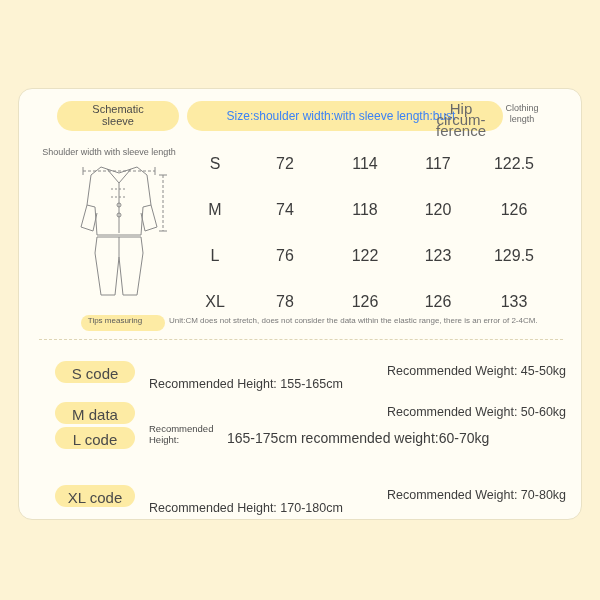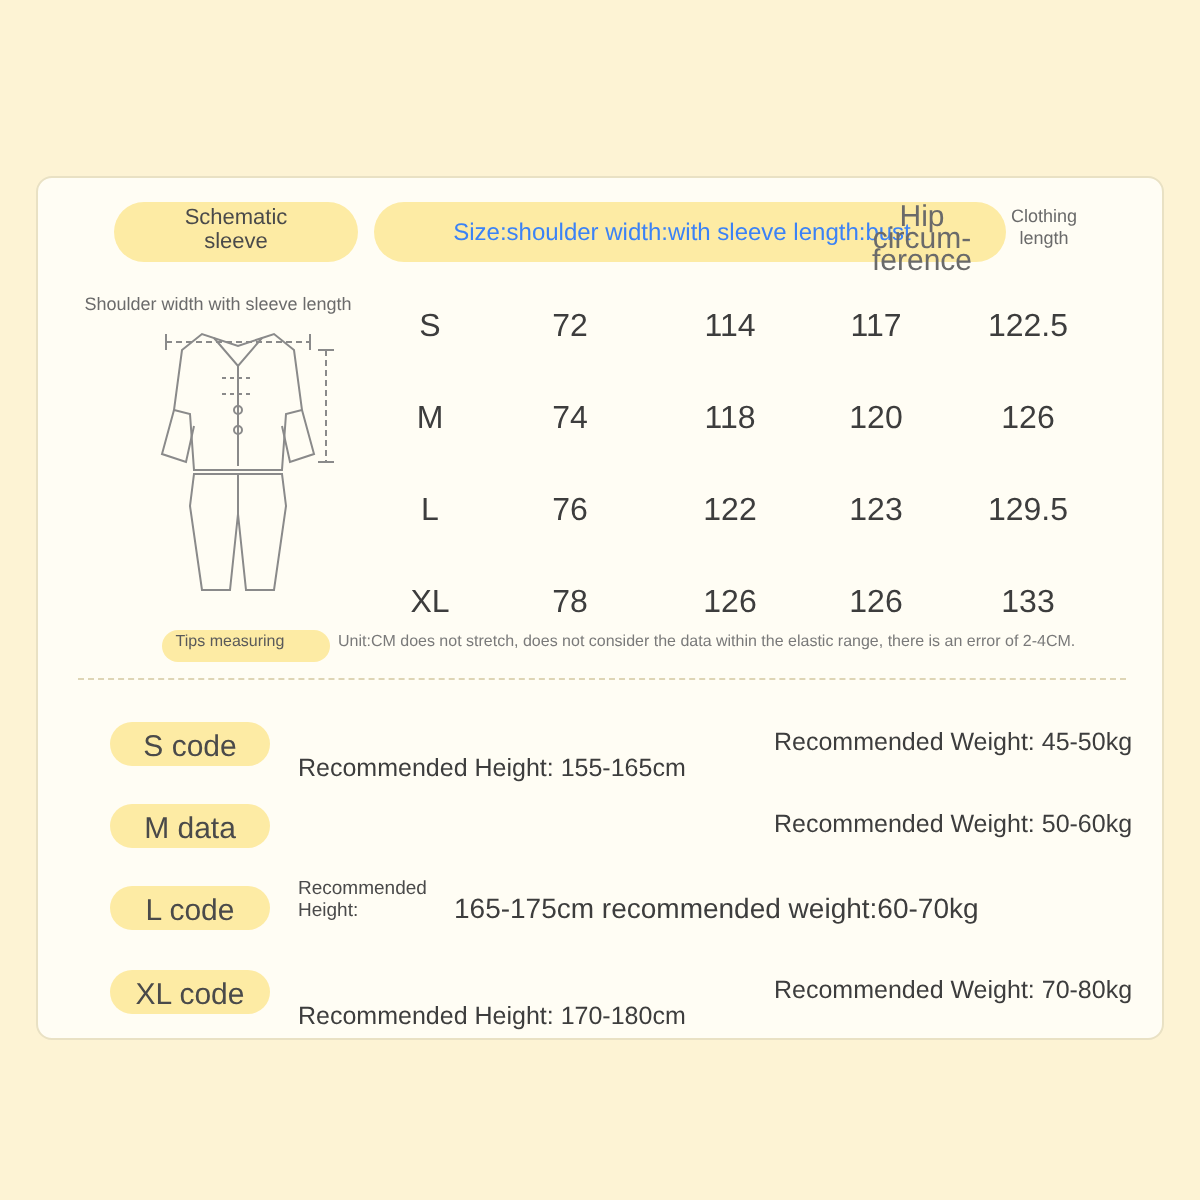--- a/index.html
+++ b/index.html
@@ -20,21 +20,21 @@
     background: #fdf3d4;
   }
   .card {
     position: absolute;
     left: 18px;
     top: 88px;
     width: 564px;
     height: 432px;
     background: #fffdf4;
     border: 1px solid #e9e1c4;
-    border-radius: 8px;
+    border-radius: 14px;
     box-sizing: border-box;
   }
 
   
   .header-row {
     position: absolute;
     left: 0;
     top: 10px;
     width: 100%;
     height: 36px;
@@ -331,21 +331,21 @@
       <div class="rec-height">Recommended Height: 155-165cm</div>
       <div class="rec-weight">Recommended Weight: 45-50kg</div>
     </div>
 
     <div class="rec-row" style="top:313px;">
       <div class="rec-pill"></div>
       <div class="rec-pill-label">M data</div>
       <div class="rec-weight">Recommended Weight: 50-60kg</div>
     </div>
 
-    <div class="rec-row" style="top:354px;">
+    <div class="rec-row" style="top:338px;">
       <div class="rec-pill"></div>
       <div class="rec-pill-label">L code</div>
       <div class="rec-height-wrap">
         <div>Recommended</div>
         <div>Height:</div>
       </div>
       <div class="rec-combined">165-175cm recommended weight:60-70kg</div>
     </div>
 
     <div class="rec-row" style="top:396px;">

